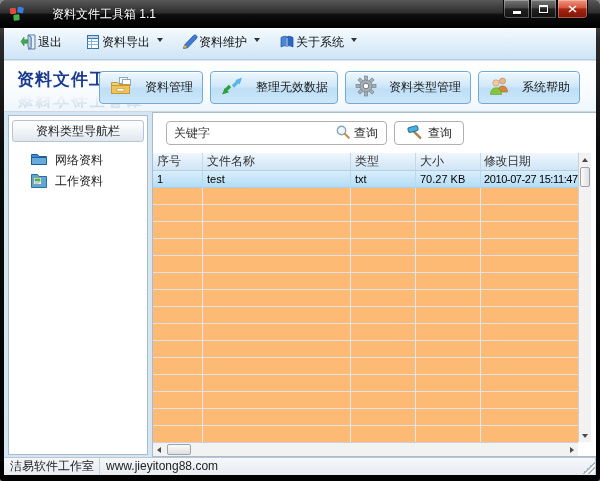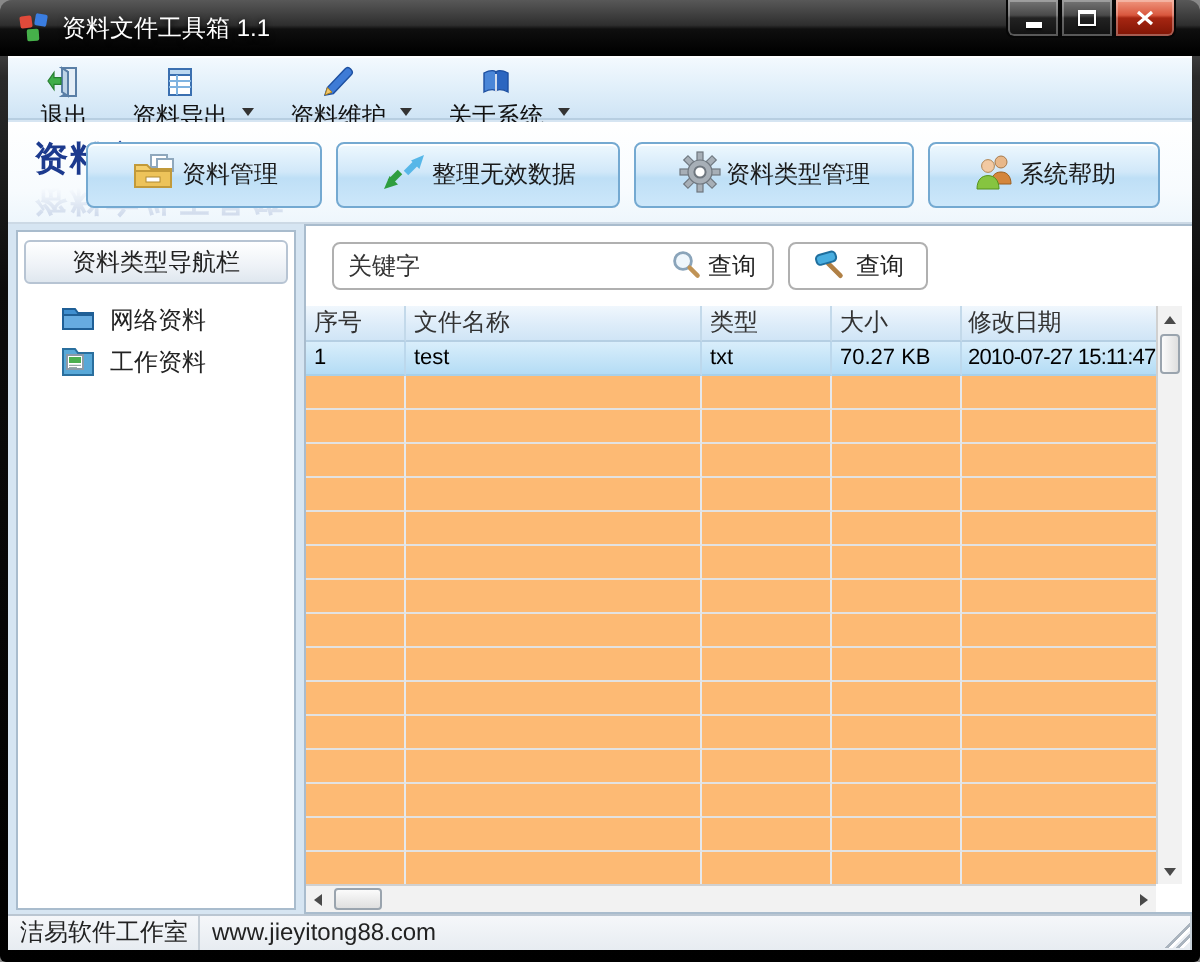--- a/index.html
+++ b/index.html
@@ -7,21 +7,21 @@
     font-family:"Liberation Sans","DejaVu Sans",sans-serif; }
   .window { position:relative; width:600px; height:481px;
     background:linear-gradient(180deg,#6e6e6e,#2a2a2a 8%,#0c0c0c 30%,#000);
     border-radius:6px 6px 3px 3px; overflow:hidden; }
 
   
   .titlebar { position:absolute; left:0; top:0; right:0; height:28px;
     background:linear-gradient(180deg,#585858,#2e2e2e 45%,#0f0f0f 52%,#000 95%);
     display:flex; align-items:center; }
   .app-icon { margin:0 6px 0 9px; width:16px; height:16px; display:inline-block; }
-  .title-text { color:#fff; font-size:12px; text-shadow:0 1px 3px #000; }
+  .title-text { color:#fff; font-size:12px; text-shadow:0 1px 3px #000;margin-left:21px; }
   .win-controls { position:absolute; top:0; right:12px; display:flex; }
   .win-btn { width:27px; height:19px; border:1px solid #060606; border-top:none;
     background:linear-gradient(180deg,#767676,#4a4a4a 42%,#222 50%,#111);
     box-shadow:inset 0 0 0 1px rgba(255,255,255,.30);
     display:flex; align-items:center; justify-content:center; cursor:pointer; }
   .win-btn.min { border-radius:0 0 0 4px; }
   .win-btn.close { width:31px; border-radius:0 0 4px 0;
     background:linear-gradient(180deg,#f0977f,#d9573e 42%,#a62612 50%,#7e1404); }
   .glyph-min { width:8px; height:3px; background:#fff; margin-top:7px;
     box-shadow:0 1px 1px rgba(0,0,0,.6); }
@@ -31,40 +31,40 @@
   
   .inner { position:absolute; left:4px; top:28px; right:4px; bottom:6px;
     background:#d6e5f2; overflow:hidden; }
 
   
   .toolbar { position:absolute; left:0; top:0; right:0; height:32px;
     background:linear-gradient(180deg,#f3f9fe,#ddedf9 60%,#cfe4f5);
     border-top:1px solid #fdfeff; border-bottom:1px solid #b7cee1;
     display:flex; align-items:flex-start; padding:2px 0 0 10px; }
   .tb-group { display:flex; align-items:flex-end; margin-right:10px; }
-  .tb-btn { display:flex; flex-direction:column; align-items:center;
+  .tb-btn { display:flex; flex-direction:row; align-items:center;
     padding:1px 5px; border:1px solid transparent; border-radius:3px; cursor:pointer; }
   .tb-icon { height:16px; display:flex; align-items:center; }
   .tb-label { font-size:12px; color:#111; margin-top:1px; white-space:nowrap; }
   .tb-drop { width:0; height:0; border-left:3.5px solid transparent;
     border-right:3.5px solid transparent; border-top:4px solid #333;
     margin:0 2px 11px 1px; cursor:pointer; }
 
   
   .headerband { position:absolute; left:0; top:33px; right:0; height:51px;
     background:linear-gradient(180deg,#ffffff,#f7fbfe 70%,#eef6fc);
     border-bottom:1px solid #ccd9e5; }
   .app-title-wrap { position:absolute; left:13px; top:7px; }
   .app-title { font-size:17px; font-weight:bold; color:#1c3a8e; letter-spacing:1px;
     white-space:nowrap; }
   .app-title.reflect { transform:scaleY(-1); opacity:.20; margin-top:-3px;
     -webkit-mask-image:linear-gradient(180deg,rgba(0,0,0,.9),transparent 75%);
     mask-image:linear-gradient(180deg,rgba(0,0,0,.9),transparent 75%); }
   .header-buttons { position:absolute; right:16px; top:10px; display:flex; gap:7px; }
-  .hd-btn { height:33px; padding:0 21px; display:flex; align-items:center; gap:2px;
+  .hd-btn { height:33px; padding:0 9px; display:flex; align-items:center; gap:12px;
     border:1px solid #74a9d1; border-radius:4px; cursor:pointer; font-size:12px; color:#1a1a1a;
     background:linear-gradient(180deg,#eef8fe,#d1e8f9 45%,#bedff6 55%,#cce7fa);
     box-shadow:inset 0 1px 0 #fff; white-space:nowrap; }
 
   
   .sidebar { position:absolute; left:4px; top:87px; width:140px; height:340px;
     background:#fff; border:1px solid #a9bccd; }
   .sidebar-header { margin:4px 3px 8px 3px; height:22px; line-height:21px; text-align:center;
     font-size:12px; color:#222; border:1px solid #b7c4d3; border-radius:3px; cursor:pointer;
     background:linear-gradient(180deg,#ffffff,#eef2f7 60%,#dfe7ef); }

